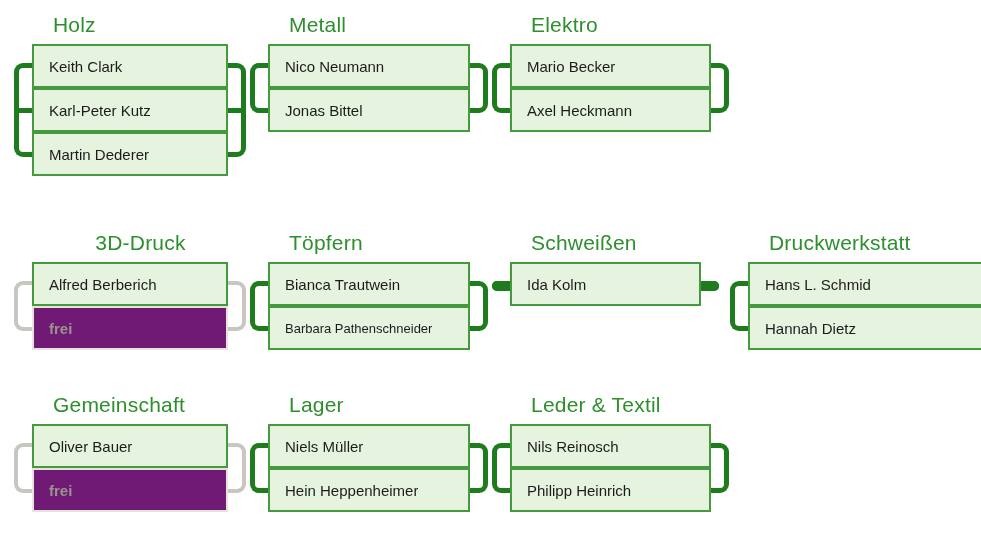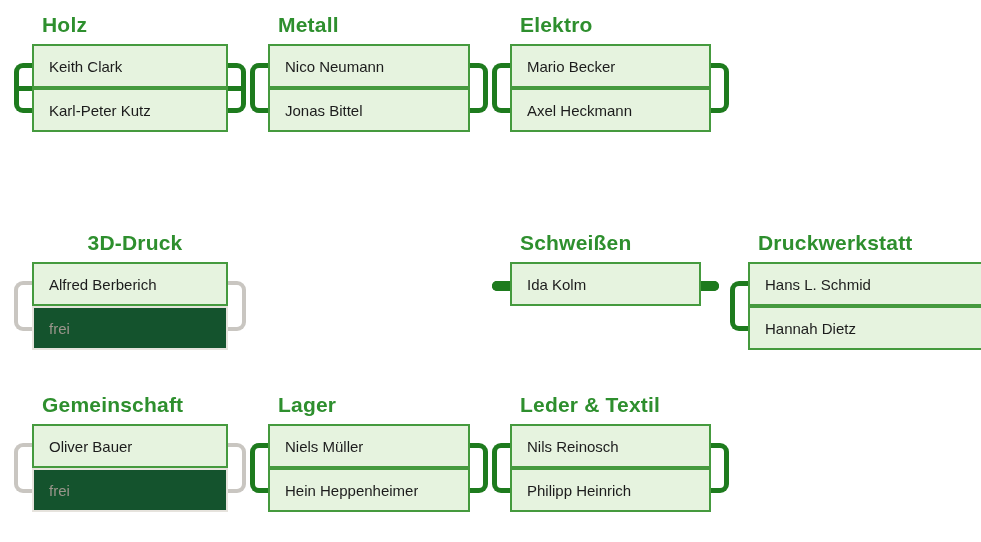--- a/index.html
+++ b/index.html
@@ -1,35 +1,35 @@
 <!DOCTYPE html>
 <html><head>
 <meta charset="utf-8">
 <style>
   html,body { margin:0; padding:0; background:#ffffff; font-family:"Liberation Sans", sans-serif; }
   .canvas { position:relative; width:981px; height:542px; background:#ffffff; overflow:hidden; }
 
   .group { position:absolute; }
   .group-title {
-    margin:0 0 7px 10px;
-    font-size:21px; font-weight:700; line-height:24px;
+    margin:0 0 7px 21px;
+    font-size:21px; font-weight:400; line-height:24px;
     color:#2e8f2e; letter-spacing:.2px;
   }
 
   .slots { position:relative; display:flex; flex-direction:column; --bk:#1e7b1e; }
 
   .slot {
     box-sizing:border-box; height:44px;
     display:flex; align-items:center; padding:0 15px;
     background:#e6f3df; border:2px solid #459a3e;
     font-size:15px; color:#1c1c1c; cursor:pointer;
   }
   .slot-label { white-space:nowrap; overflow:hidden; }
   .slot-label.small { font-size:13px; }
-  .slot.free { background:#14532d; border-color:#e6e3dd; color:#9a958b; }
+  .slot.free { background:#701a75; border-color:#e6e3dd; color:#9a958b;font-weight:bold; }
 
   .bracket {
     position:absolute; top:19px; bottom:19px; width:18px;
     box-sizing:border-box; pointer-events:none;
   }
   .bracket-left  { left:-18px;  border:5px solid var(--bk); border-right:none; border-radius:9px 0 0 9px; }
   .bracket-right { right:-18px; border:5px solid var(--bk); border-left:none;  border-radius:0 9px 9px 0; }
   .stub { display:none; }
   .slots-3 .stub {
     display:block; position:absolute; left:0; right:0;
@@ -50,20 +50,23 @@
           <i class="stub"></i>
         </div>
       <div class="bracket bracket-right">
           <i class="stub"></i>
         </div>
       <div class="slot">
           <span class="slot-label">Keith Clark</span>
         </div>
       <div class="slot">
           <span class="slot-label">Karl-Peter Kutz</span>
+        </div>
+      <div class="slot">
+          <span class="slot-label">Martin Dederer</span>
         </div>
     </div>
   </section>
 
   <section class="group" style="left:268px; top:13px; width:202px;">
     <h2 class="group-title">Metall</h2>
     <div class="slots slots-2">
       <div class="bracket bracket-left"></div>
       <div class="bracket bracket-right"></div>
       <div class="slot">
@@ -97,20 +100,33 @@
       <div class="bracket bracket-right"></div>
       <div class="slot">
           <span class="slot-label">Alfred Berberich</span>
         </div>
       <div class="slot free">
           <span class="slot-label">frei</span>
         </div>
     </div>
   </section>
 
+  <section class="group" style="left:268px; top:231px; width:202px;">
+    <h2 class="group-title">Töpfern</h2>
+    <div class="slots slots-2">
+      <div class="bracket bracket-left"></div>
+      <div class="bracket bracket-right"></div>
+      <div class="slot">
+          <span class="slot-label">Bianca Trautwein</span>
+        </div>
+      <div class="slot">
+          <span class="slot-label small">Barbara Pathenschneider</span>
+        </div>
+    </div>
+  </section>
 
   <section class="group" style="left:510px; top:231px; width:191px;">
     <h2 class="group-title">Schweißen</h2>
     <div class="slots slots-2">
       <div class="bracket bracket-left"></div>
       <div class="bracket bracket-right"></div>
       <div class="slot">
           <span class="slot-label">Ida Kolm</span>
         </div>
     </div>

